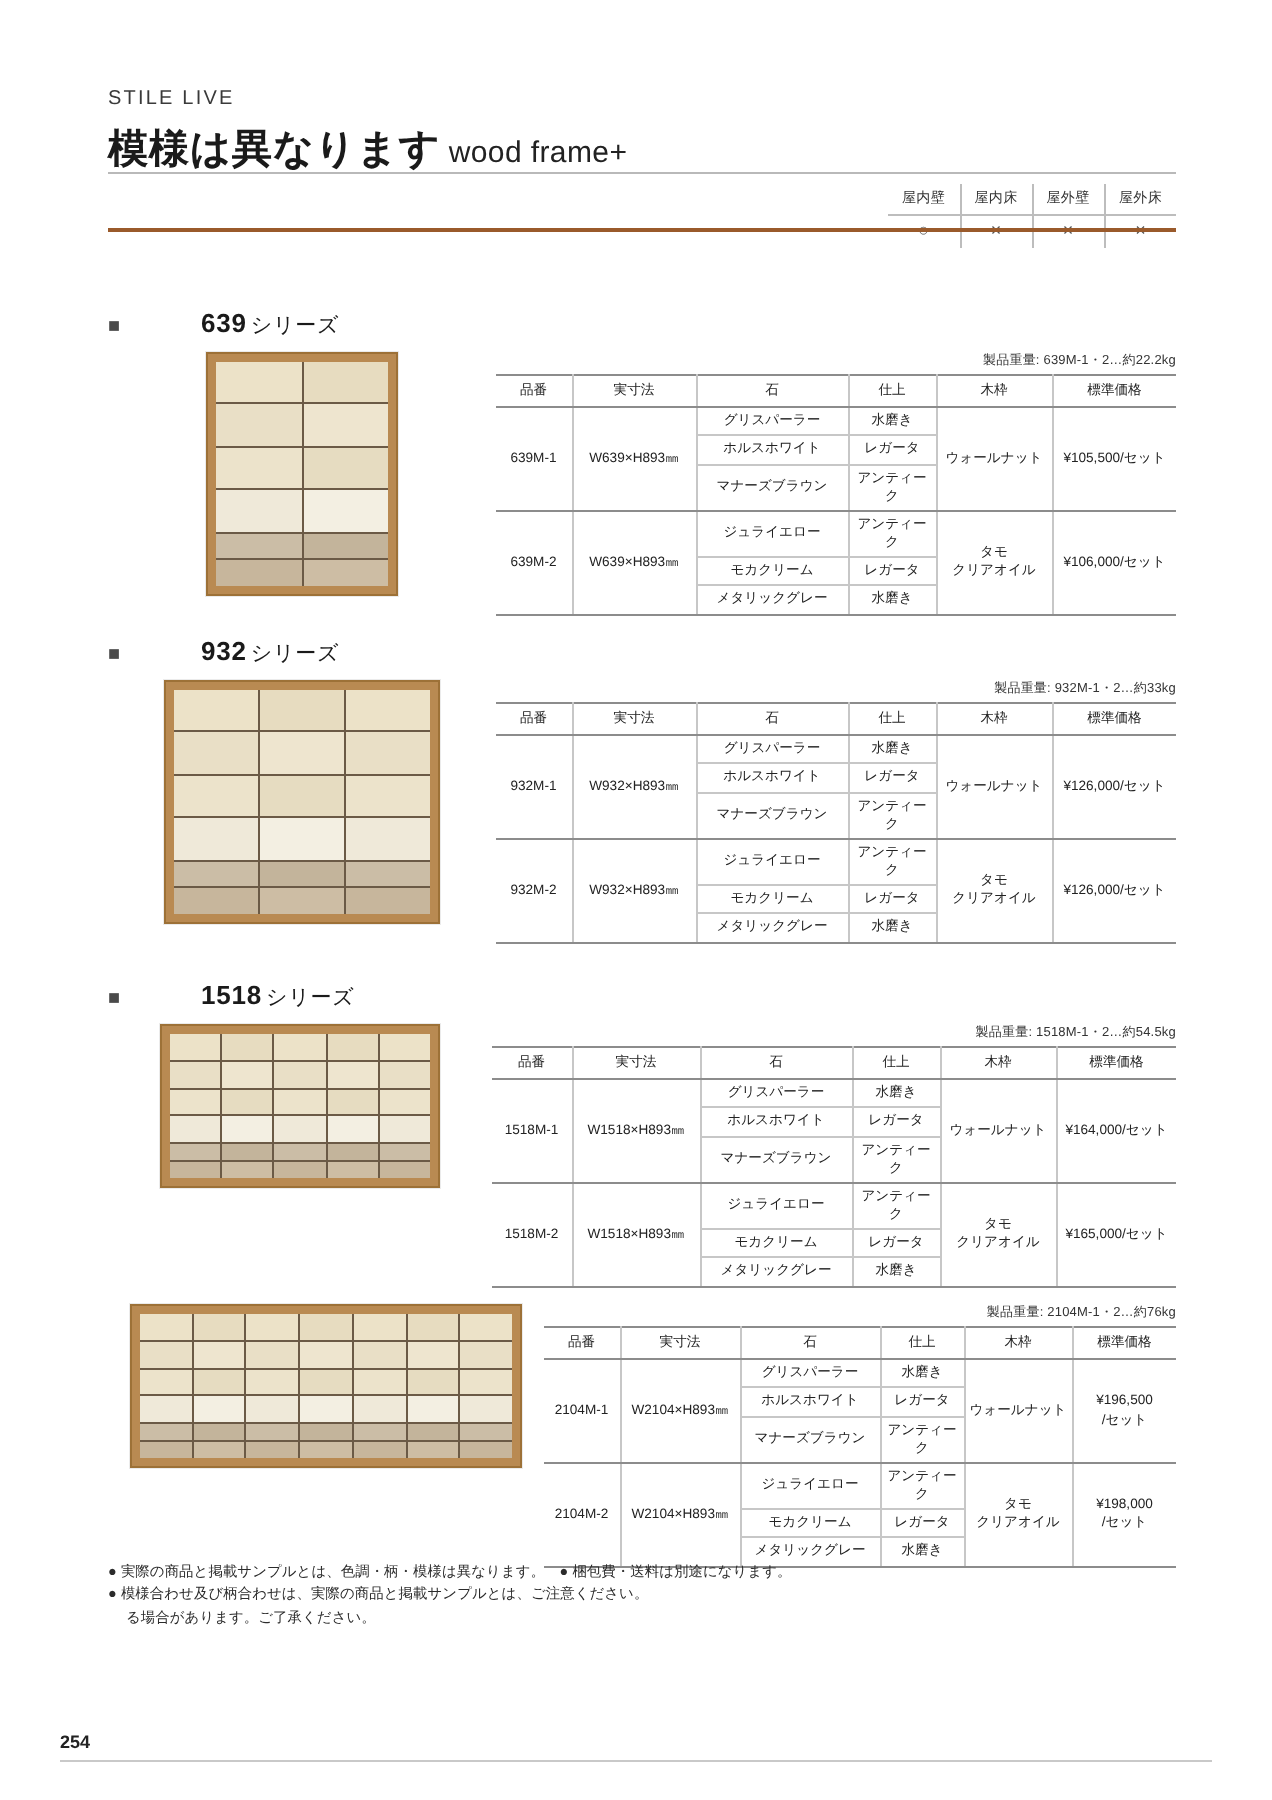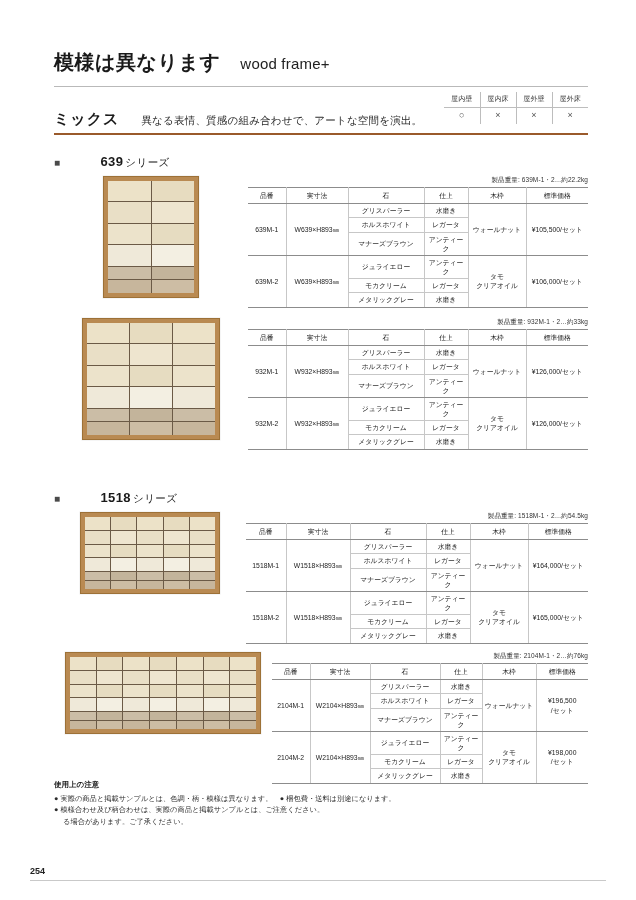--- a/index.html
+++ b/index.html
@@ -15,21 +15,21 @@
   }
 
   
   .page-head { position:absolute; left:54px; top:44px; width:534px; }
   .brand-eyebrow {
     font-size: 10px; letter-spacing: 1.1px; color:#3a3a3a;
     font-weight: 400; line-height: 12px;
   }
   .product-title-row { display:flex; align-items:baseline; margin-top:5px; }
   .product-title { font-size: 20px; font-weight: 700; letter-spacing: 0.5px; color:#1a1a1a; }
-  .product-title-sub { font-size: 15px; font-weight:400; margin-left: 20px; color:#222; letter-spacing:0.2px; }
+  .product-title-sub { font-size: 15px; font-weight:400; margin-left: 4px; color:#222; letter-spacing:0.2px; }
   .head-rule { position:absolute; left:54px; top:86px; width:534px; height:1px; background:#b9b9b9; }
 
   
   .usage-table {
     position:absolute; right:48px; top:92px;
     border-collapse: collapse;
     font-size: 7px; color:#333;
   }
   .usage-table th, .usage-table td {
     border-left: 1px solid #bdbdbd;
@@ -108,20 +108,21 @@
   .note-cont { padding-left: 9px; }
 
   
   .folio { position:absolute; left:30px; top:866px; font-size: 9px; font-weight:700; color:#222; }
   .folio-rule { position:absolute; left:30px; top:880px; width:576px; height:1px; background:#c9c9c9; }
 </style>
 </head>
 <body>
 
 <div class="page-head">
+  <div class="brand-eyebrow">STILE LIVE</div>
   <div class="product-title-row">
     <span class="product-title">模様は異なります</span>
     <span class="product-title-sub">wood frame+</span>
   </div>
 </div>
 <div class="head-rule"></div>
 
 <table class="usage-table">
   <thead>
     <tr>
@@ -135,24 +136,20 @@
     <tr>
       <td>○</td>
       <td>×</td>
       <td>×</td>
       <td>×</td>
     </tr>
   </tbody>
 </table>
 
 <div class="mix-band">
-  <div class="mix-row">
-    <span class="mix-title">ミックス</span>
-    <span class="mix-desc">異なる表情、質感の組み合わせで、アートな空間を演出。</span>
-  </div>
   <div class="mix-rule"></div>
 </div>
 
 <div id="series-root">
     <div class="series" style="top: 154px;">
       <div class="series-head"><span class="sq">■</span><span class="num">639</span><span class="sfx">シリーズ</span></div>
       <div class="series-body">
         <div class="panel-wrap" style="width: 200px;">
           <div class="stone-panel" style="width: 96px; height: 122px;">
             <div class="inner" style="width: 100%; height: 100%;">
@@ -236,20 +233,21 @@
               <tr>
                 <td class=" grp-end">メタリックグレー</td>
                 <td class=" grp-end">水磨き</td>
               </tr>
             </tbody>
           </table>
         </div>
       </div>
     </div>
     <div class="series" style="top: 318px;">
+      <div class="series-head"><span class="sq">■</span><span class="num">932</span><span class="sfx">シリーズ</span></div>
       <div class="series-body">
         <div class="panel-wrap" style="width: 200px;">
           <div class="stone-panel" style="width: 138px; height: 122px;">
             <div class="inner" style="width: 100%; height: 100%;">
               <div class="srow" style="flex-grow: 1;">
                 <div class="tile" style="background: rgb(236, 226, 200);"></div>
                 <div class="tile" style="background: rgb(231, 220, 192);"></div>
                 <div class="tile" style="background: rgb(236, 226, 200);"></div>
               </div>
               <div class="srow" style="flex-grow: 1;">
@@ -566,20 +564,19 @@
                 <td class=" grp-end">水磨き</td>
               </tr>
             </tbody>
           </table>
         </div>
       </div>
     </div>
   </div>
 
 <div class="notes">
-  <div class="notes-title">使用上の注意</div>
   <div class="note-line">● 実際の商品と掲載サンプルとは、色調・柄・模様は異なります。　● 梱包費・送料は別途になります。</div>
   <div class="note-line">● 模様合わせ及び柄合わせは、実際の商品と掲載サンプルとは、ご注意ください。</div>
   <div class="note-line note-cont">る場合があります。ご了承ください。</div>
 </div>
 
 <div class="folio">254</div>
 <div class="folio-rule"></div>
 
 </body></html>

